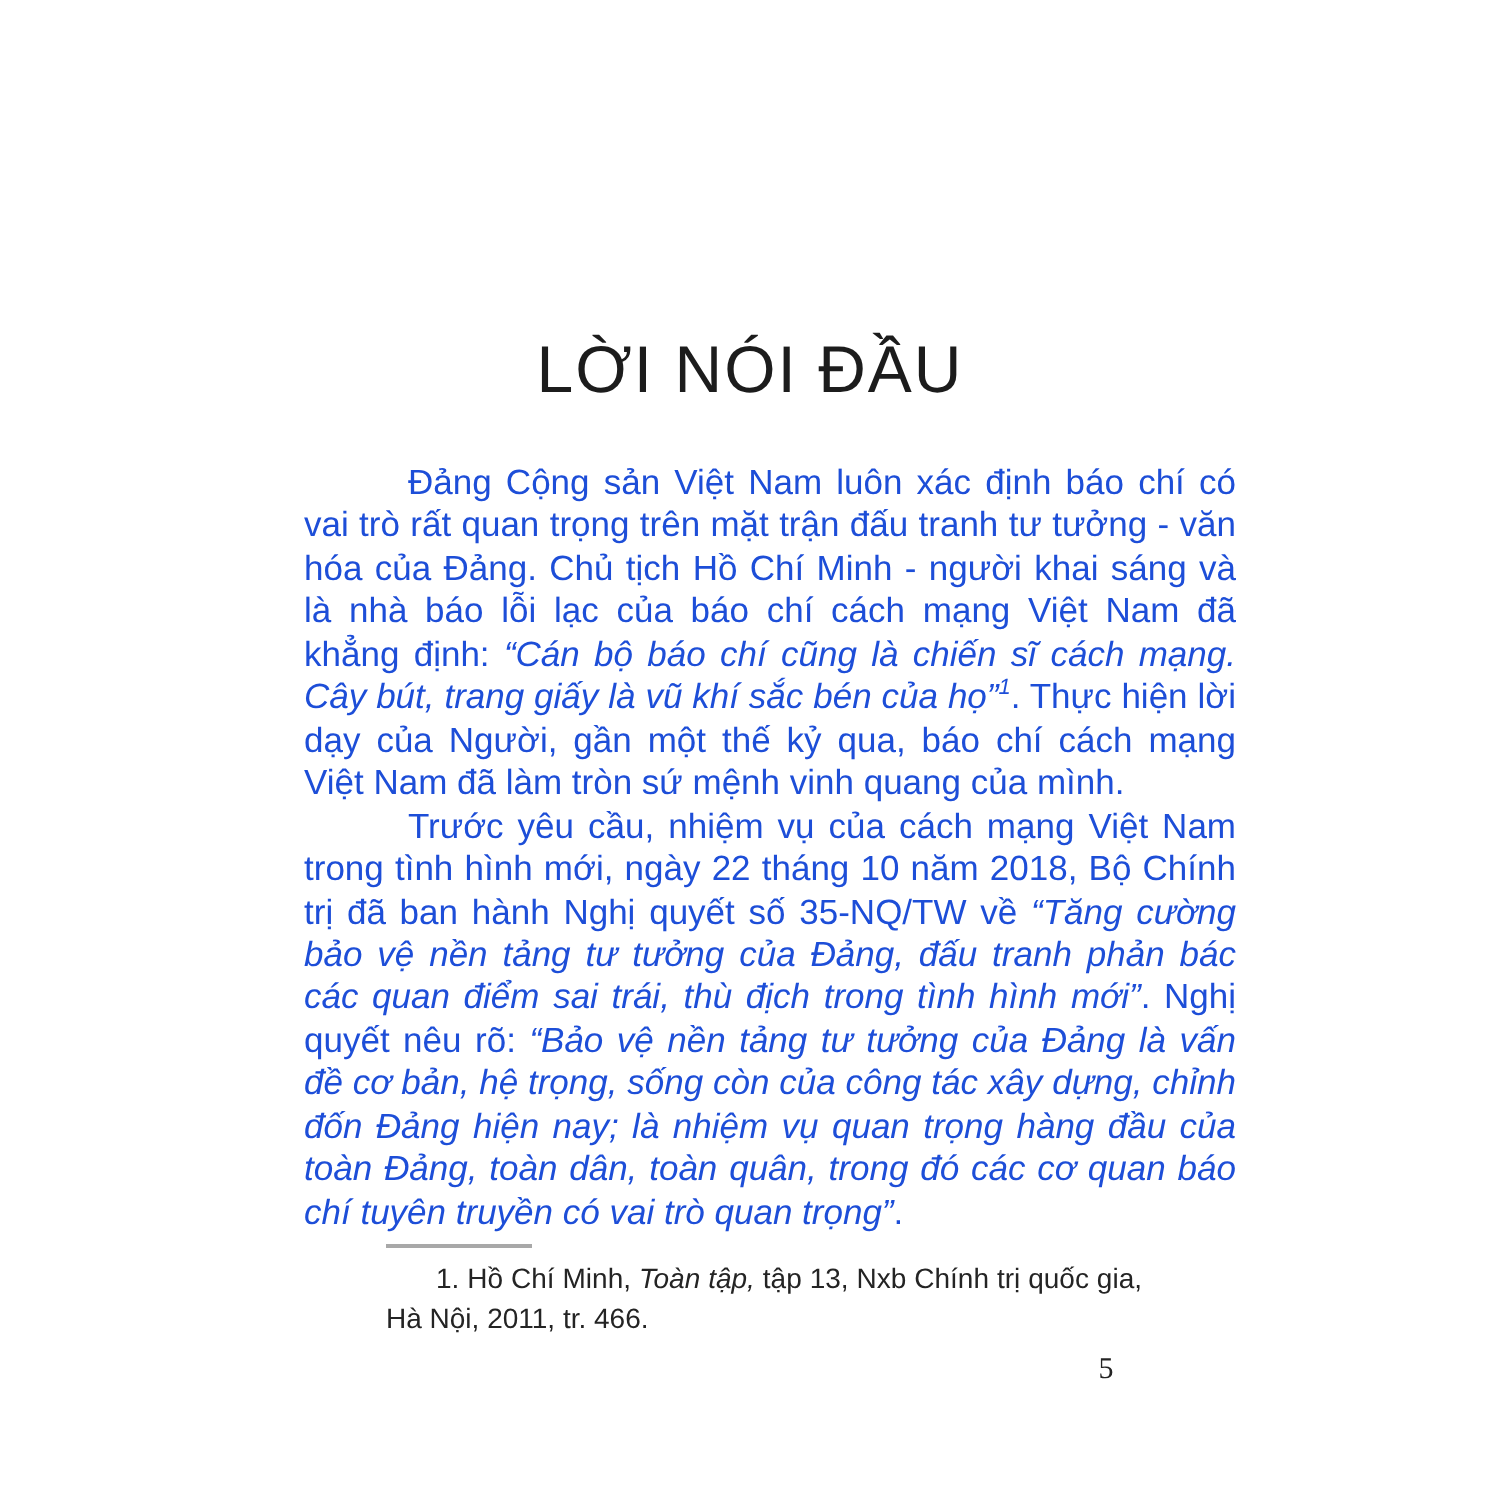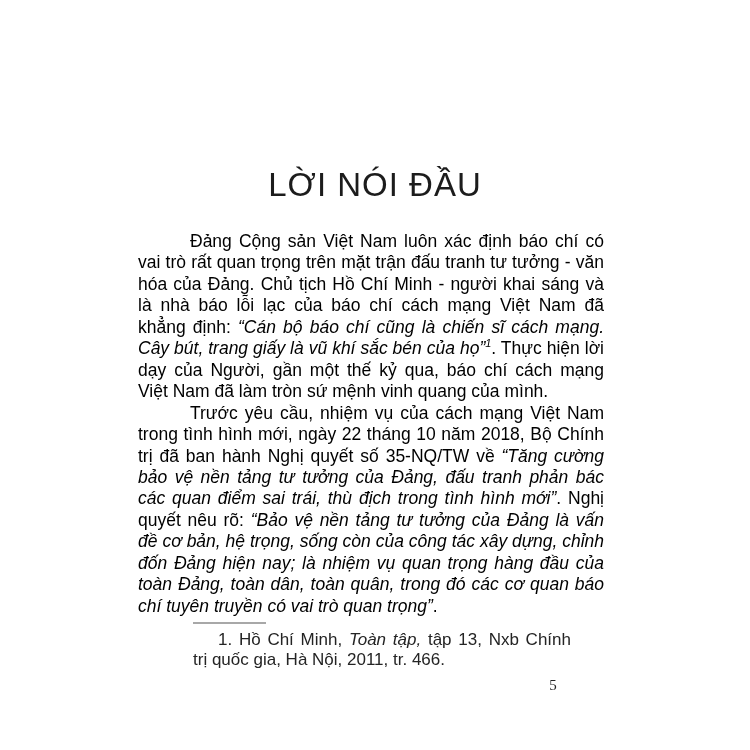--- a/index.html
+++ b/index.html
@@ -23,27 +23,27 @@
     width: 750px;
     text-align: center;
     font-size: 33px;
     font-weight: 400;
     letter-spacing: 1px;
     color: #1c1c1c;
     line-height: 34px;
   }
   .body-text {
     position: absolute;
-    left: 138px;
+    left: 152px;
     top: 231px;
     width: 466px;
     font-size: 17.5px;
     line-height: 21.45px;
     text-align: justify;
-    color: #000000;
+    color: #1d4ed8;
   }
   .body-text p {
     margin: 0;
     text-indent: 52px;
   }
   .it {
     font-style: italic;
   }
   .body-text sup {
     font-style: italic;
@@ -56,21 +56,21 @@
     top: 622px;
     width: 73px;
     height: 2px;
     background: #a8a8a8;
   }
   .footnote {
     position: absolute;
     left: 193px;
     top: 630px;
     width: 378px;
-    font-size: 17px;
+    font-size: 14px;
     line-height: 19.5px;
     text-align: justify;
     color: #242424;
   }
   .footnote p {
     margin: 0;
     text-indent: 25px;
   }
   .page-number {
     position: absolute;

